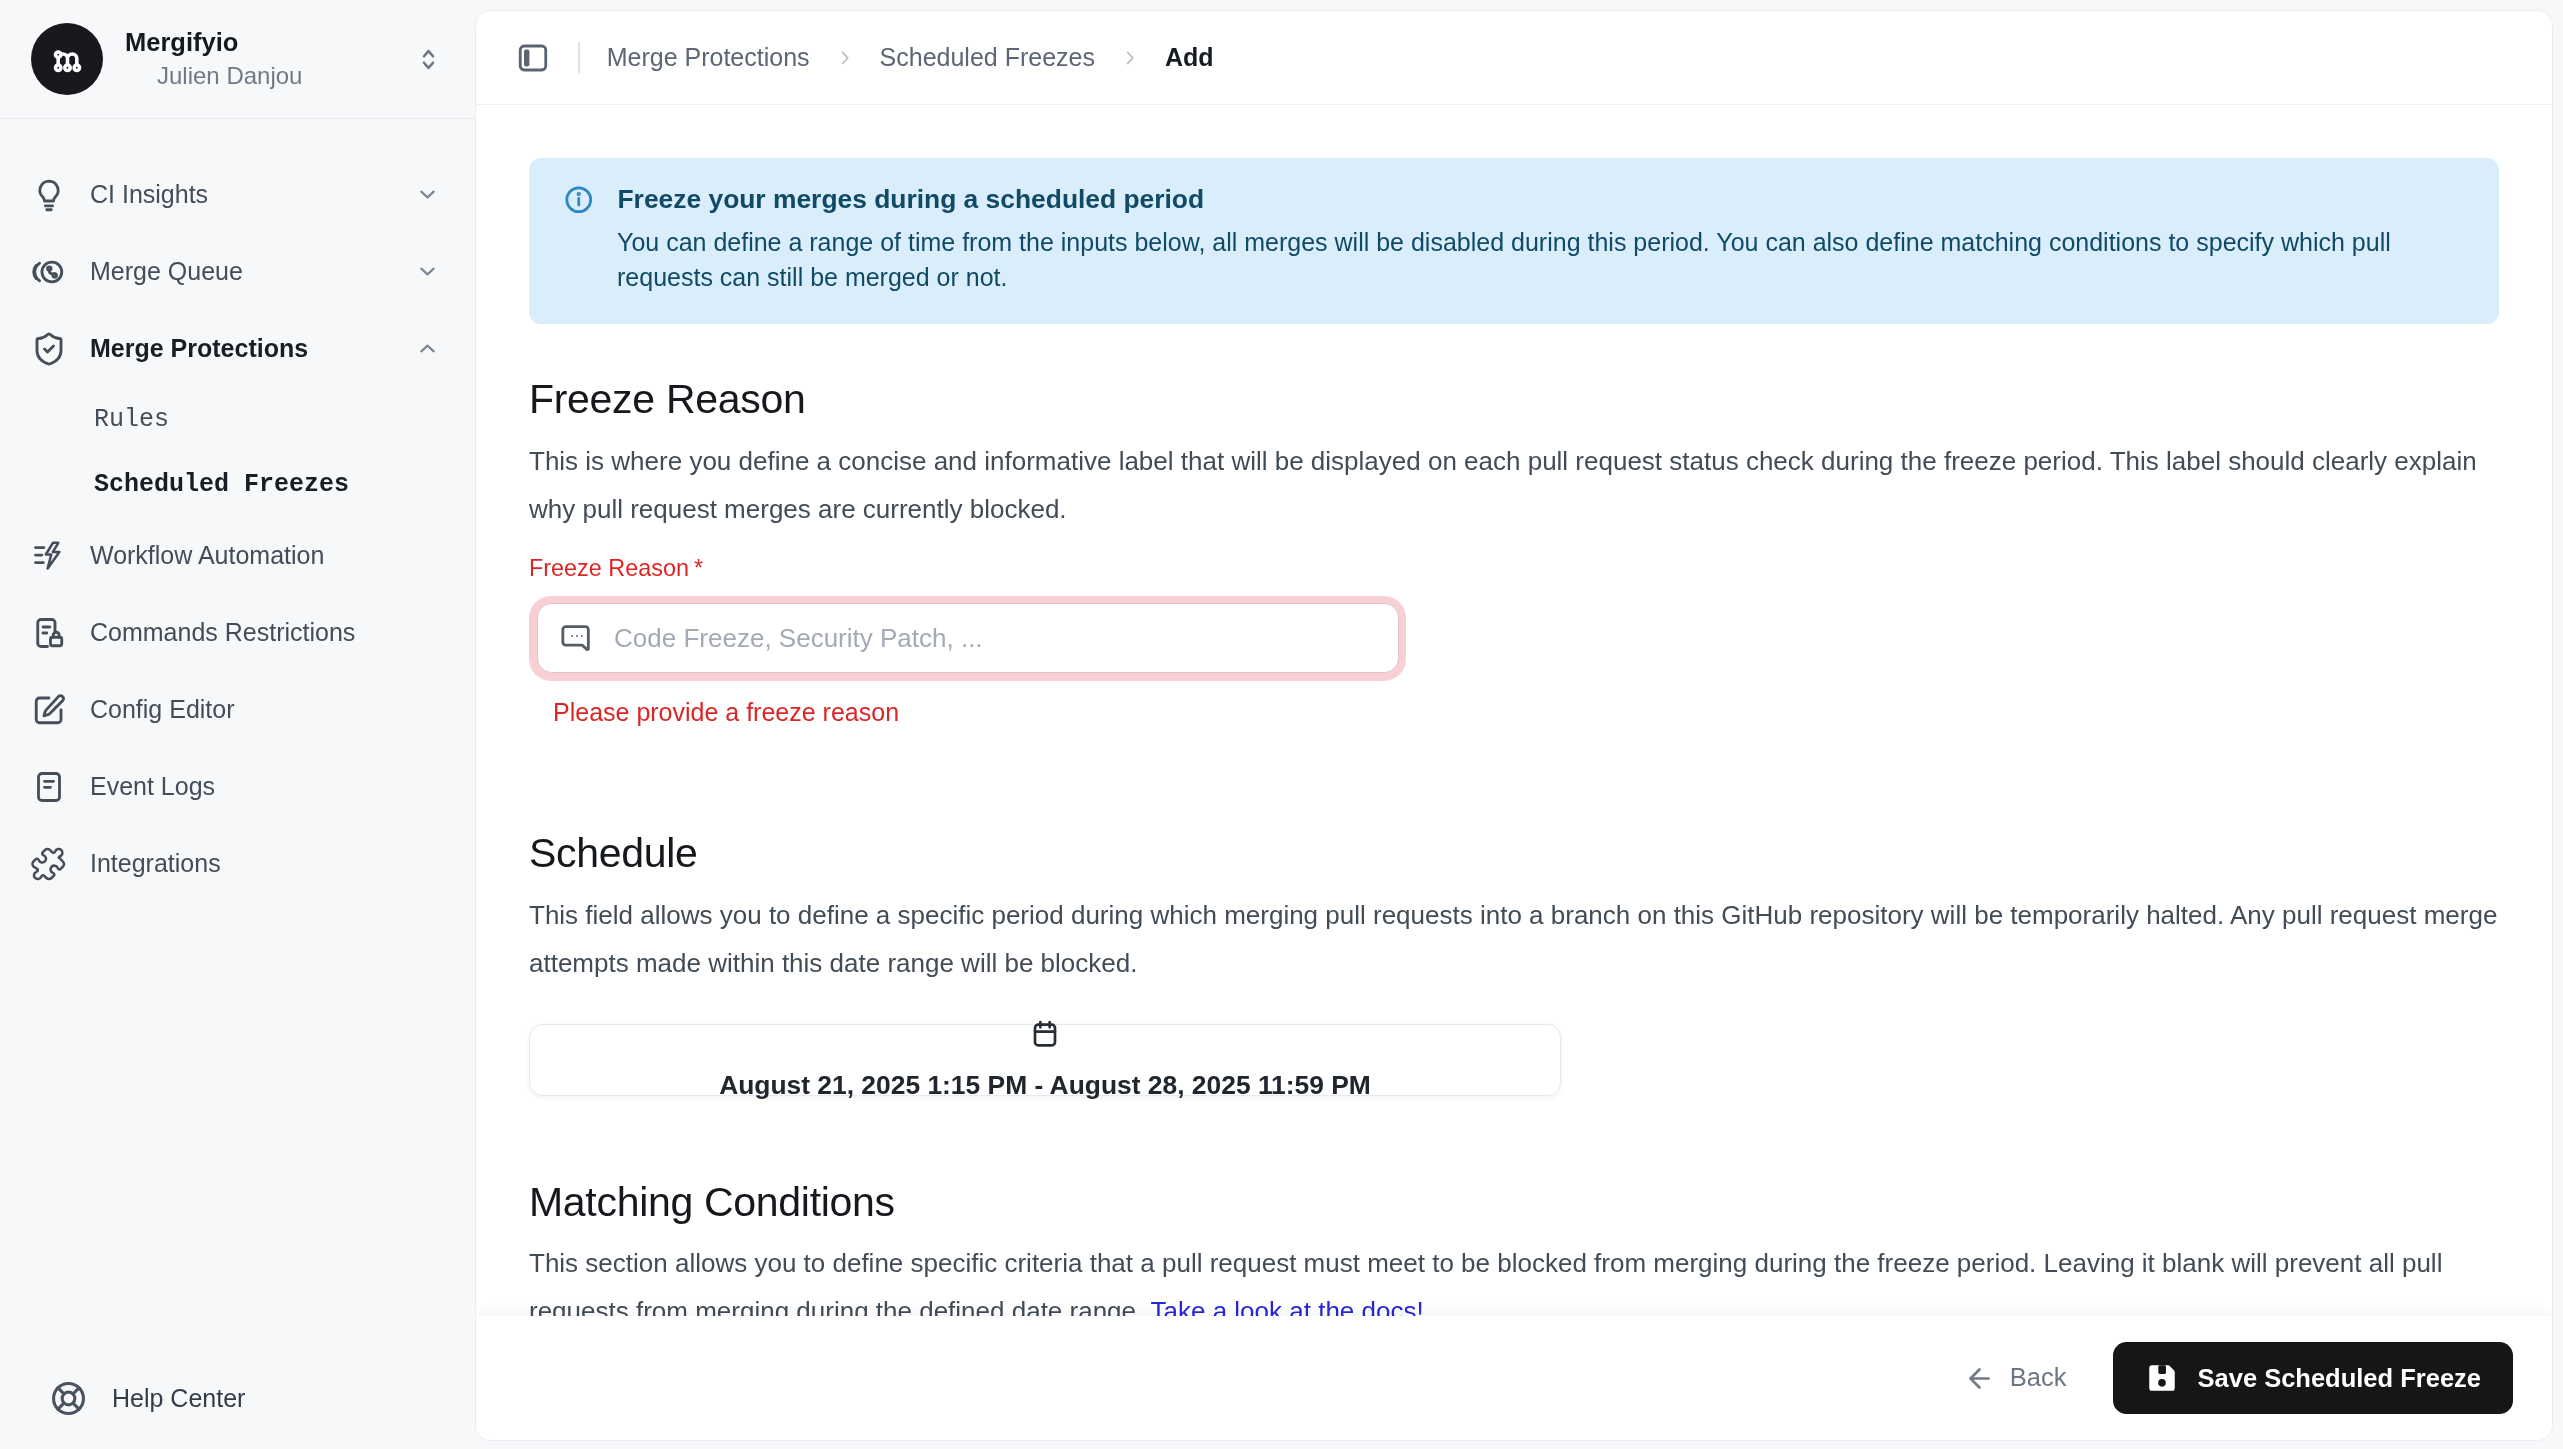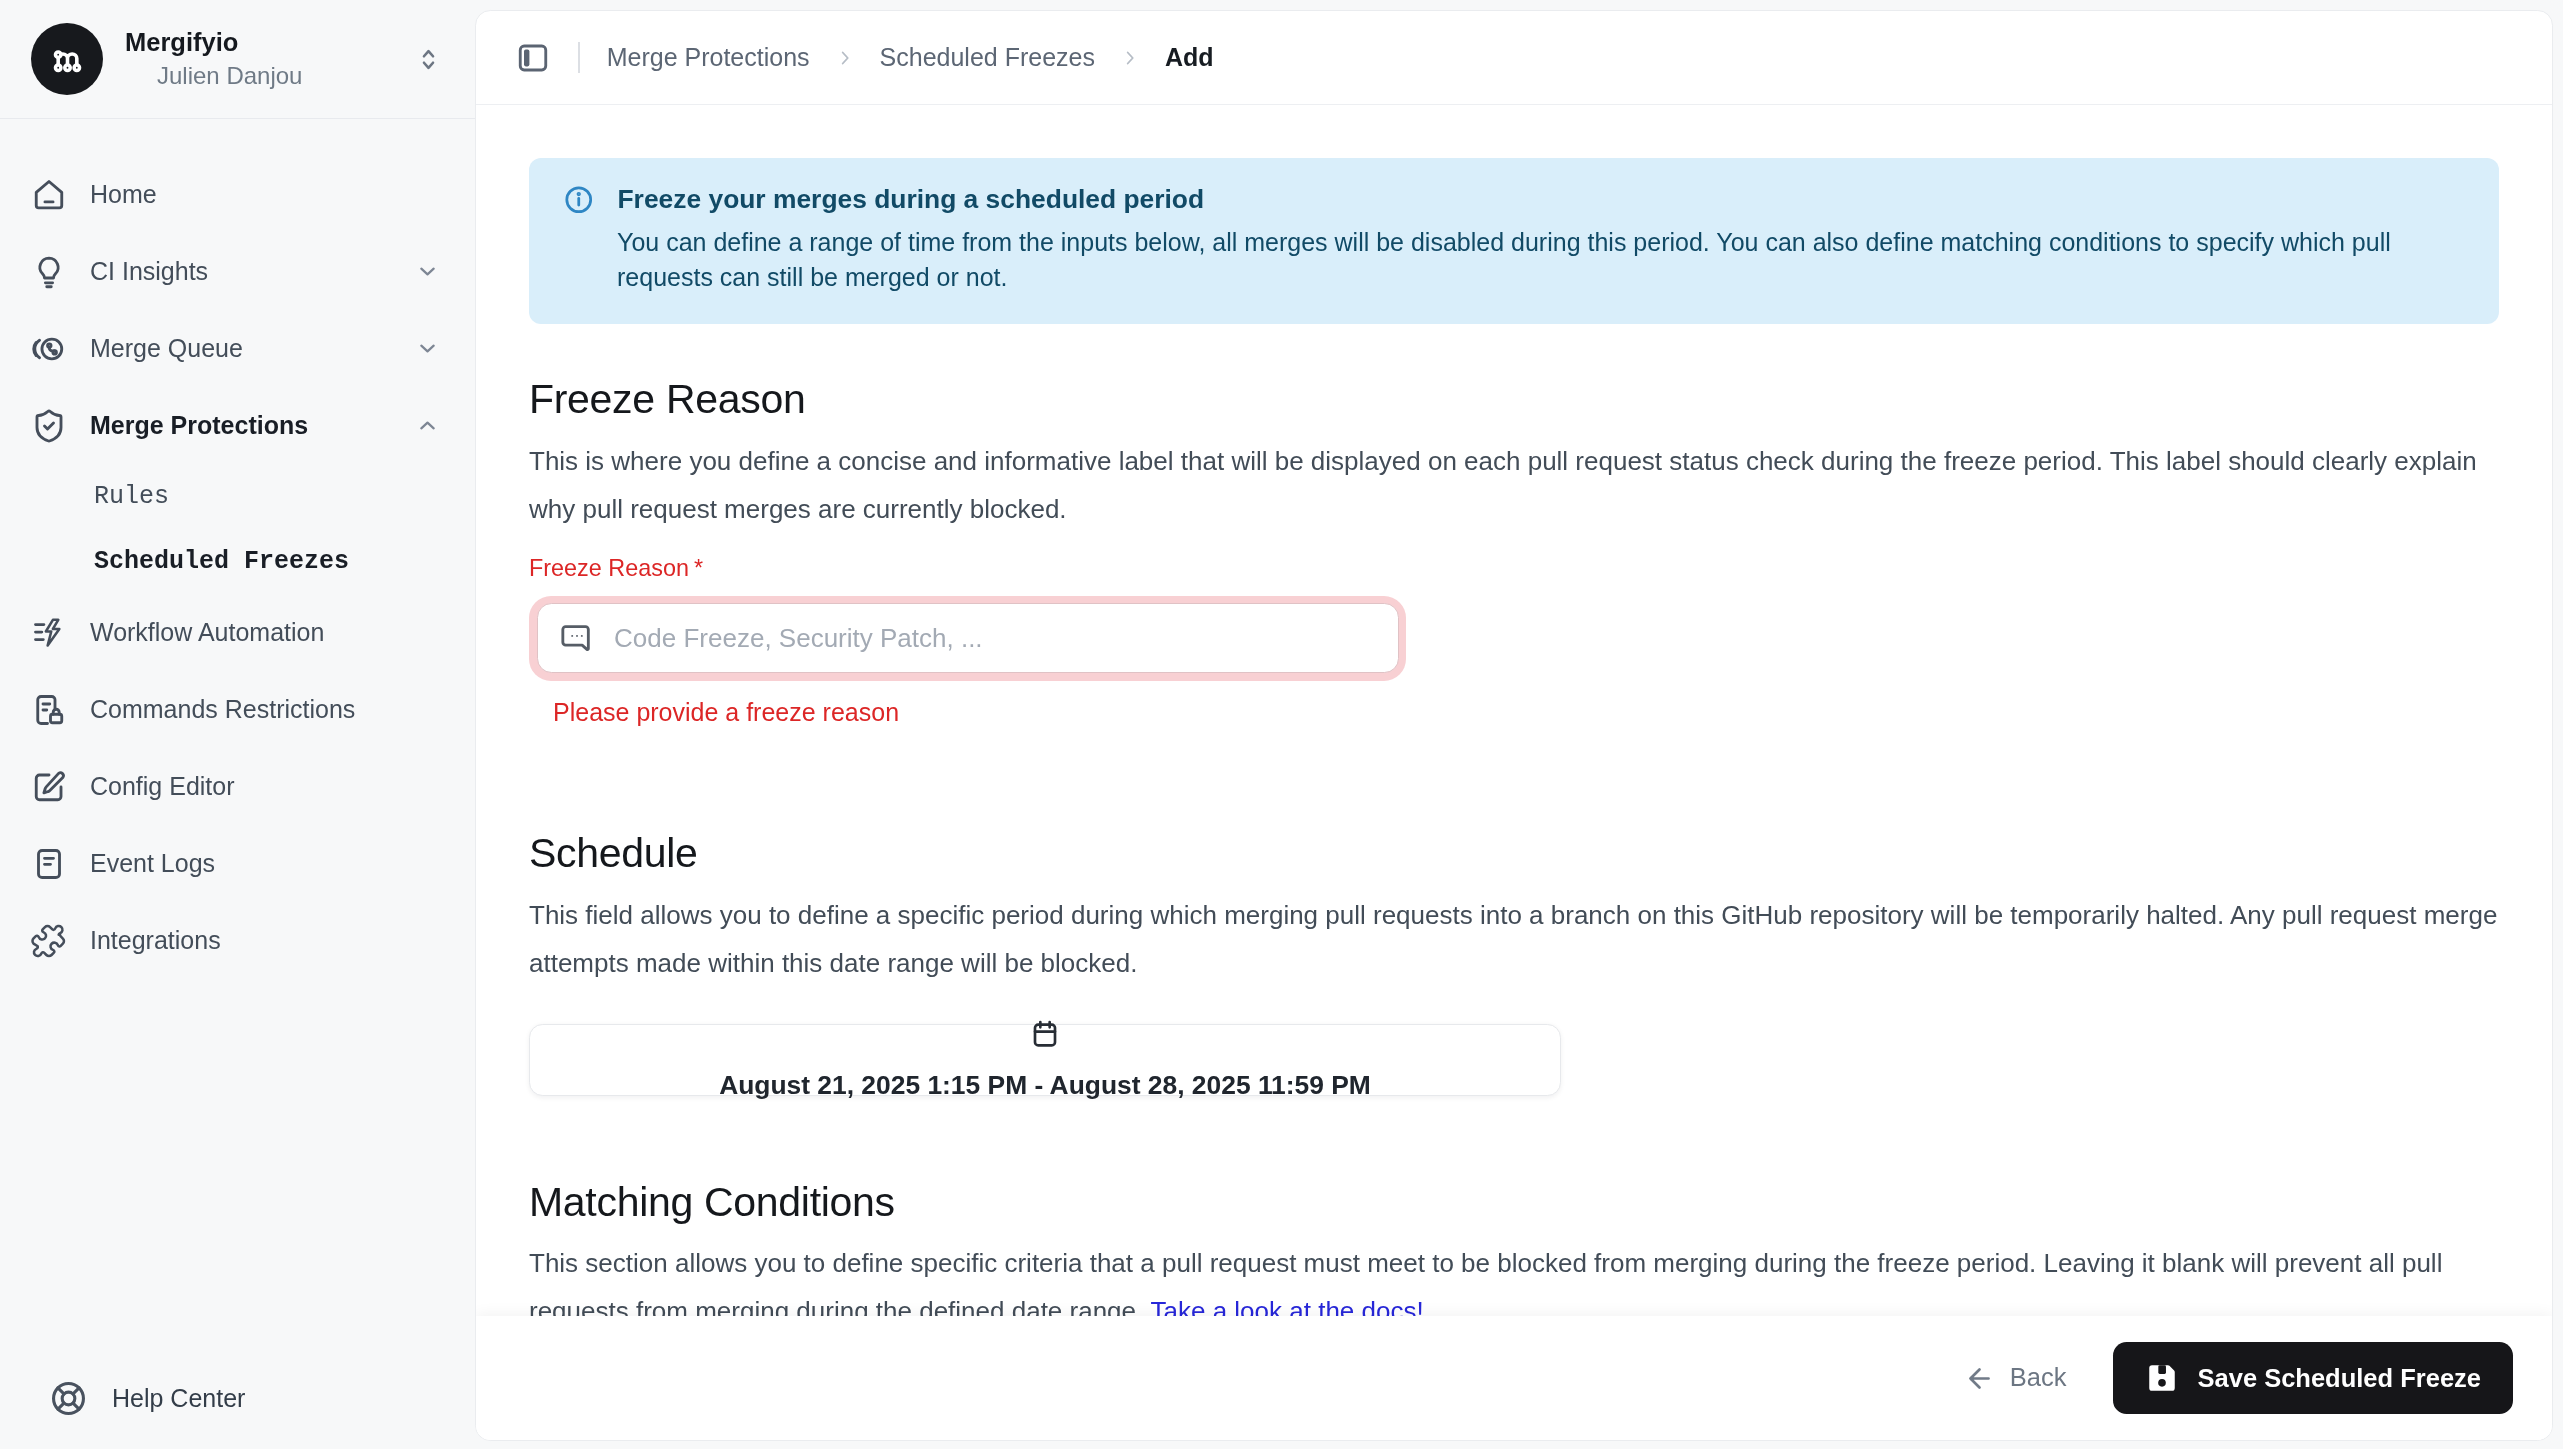--- a/index.html
+++ b/index.html
@@ -107,29 +107,20 @@
       <svg width="31" height="31" viewBox="0 0 24 24" fill="none" stroke="currentColor" stroke-width="2" stroke-linecap="round" stroke-linejoin="round">
         <path d="m8.5 9.5 3.5-4 3.5 4M8.5 14.5l3.5 4 3.5-4"></path>
       </svg>
     </span>
   </div>
 
   <nav class="nav" id="nav">
       <div class="nav-item">
         <span class="icon">
           <svg width="36" height="36" viewBox="0 0 24 24" fill="none" stroke="currentColor" stroke-width="1.9" stroke-linecap="round" stroke-linejoin="round">
-            <path d="M3.5 10.2 12 3l8.5 7.2V19a1.6 1.6 0 0 1-1.6 1.6H5.1A1.6 1.6 0 0 1 3.5 19z"></path>
-            <path d="M9.3 16.6h5.4"></path>
-          </svg>
-        </span>
-        <span class="label">Home</span>
-      </div>
-      <div class="nav-item">
-        <span class="icon">
-          <svg width="36" height="36" viewBox="0 0 24 24" fill="none" stroke="currentColor" stroke-width="1.9" stroke-linecap="round" stroke-linejoin="round">
             <path d="M12 2.8a6.1 6.1 0 0 0-4.3 10.4c.8.8 1.3 1.7 1.3 2.8h6c0-1.1.5-2 1.3-2.8A6.1 6.1 0 0 0 12 2.8z"></path>
             <path d="M9.6 19.2h4.8M10.5 21.8h3"></path>
           </svg>
         </span>
         <span class="label">CI Insights</span>
         <span class="chev">
           <svg width="27" height="27" viewBox="0 0 24 24" fill="none" stroke="currentColor" stroke-width="2" stroke-linecap="round" stroke-linejoin="round">
             <path d="m6.5 9.5 5.5 5 5.5-5"></path>
           </svg>
         </span>

